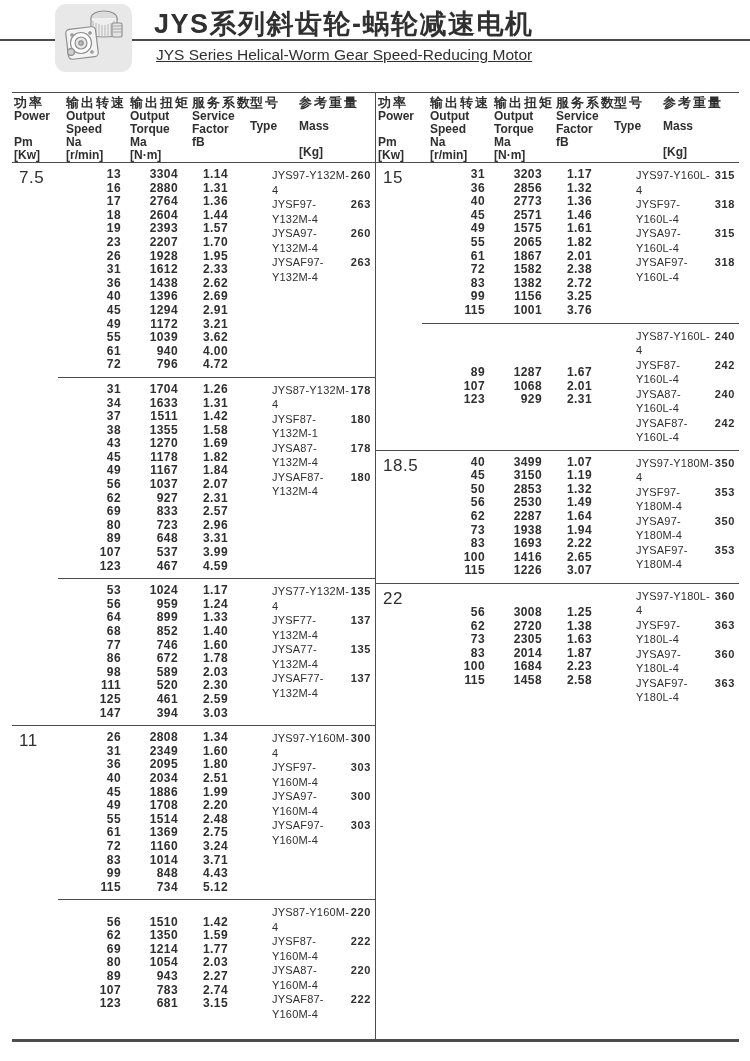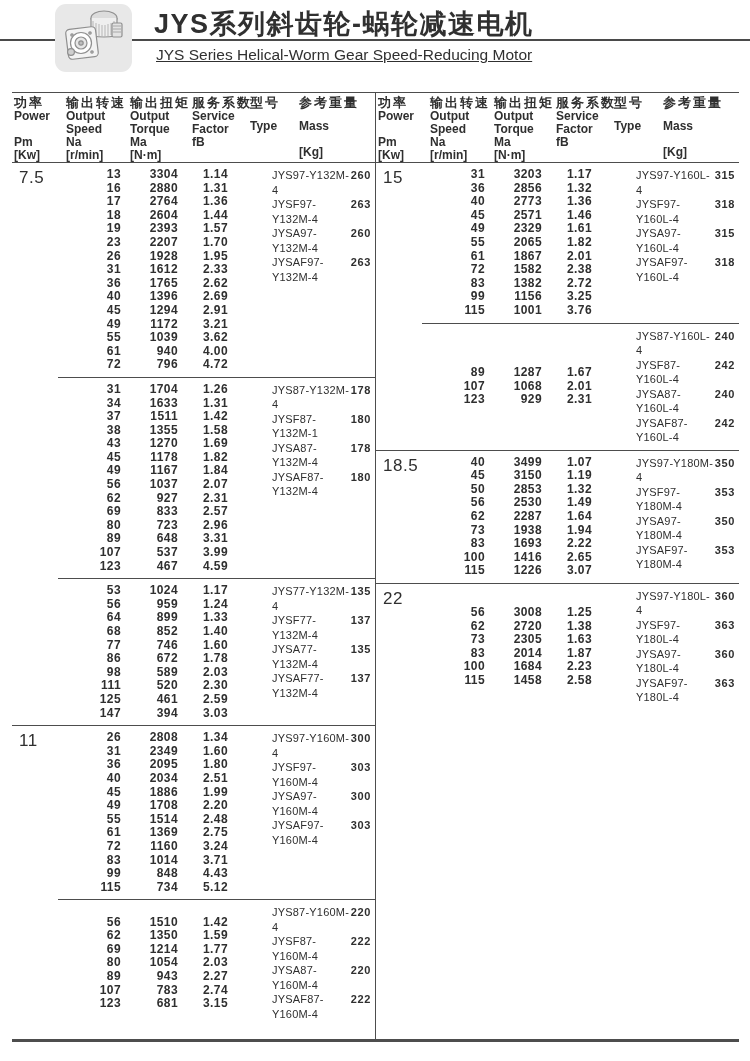--- a/index.html
+++ b/index.html
@@ -170,21 +170,21 @@
                 <span>1928</span>
                 <span>1.95</span>
               </div>
               <div class="nrow">
                 <span>31</span>
                 <span>1612</span>
                 <span>2.33</span>
               </div>
               <div class="nrow">
                 <span>36</span>
-                <span>1765</span>
+                <span>1438</span>
                 <span>2.62</span>
               </div>
               <div class="nrow">
                 <span>40</span>
                 <span>1396</span>
                 <span>2.69</span>
               </div>
               <div class="nrow">
                 <span>45</span>
                 <span>1294</span>
@@ -606,21 +606,21 @@
                 <span>2773</span>
                 <span>1.36</span>
               </div>
               <div class="nrow">
                 <span>45</span>
                 <span>2571</span>
                 <span>1.46</span>
               </div>
               <div class="nrow">
                 <span>49</span>
-                <span>2329</span>
+                <span>1575</span>
                 <span>1.61</span>
               </div>
               <div class="nrow">
                 <span>55</span>
                 <span>2065</span>
                 <span>1.82</span>
               </div>
               <div class="nrow">
                 <span>61</span>
                 <span>1867</span>

